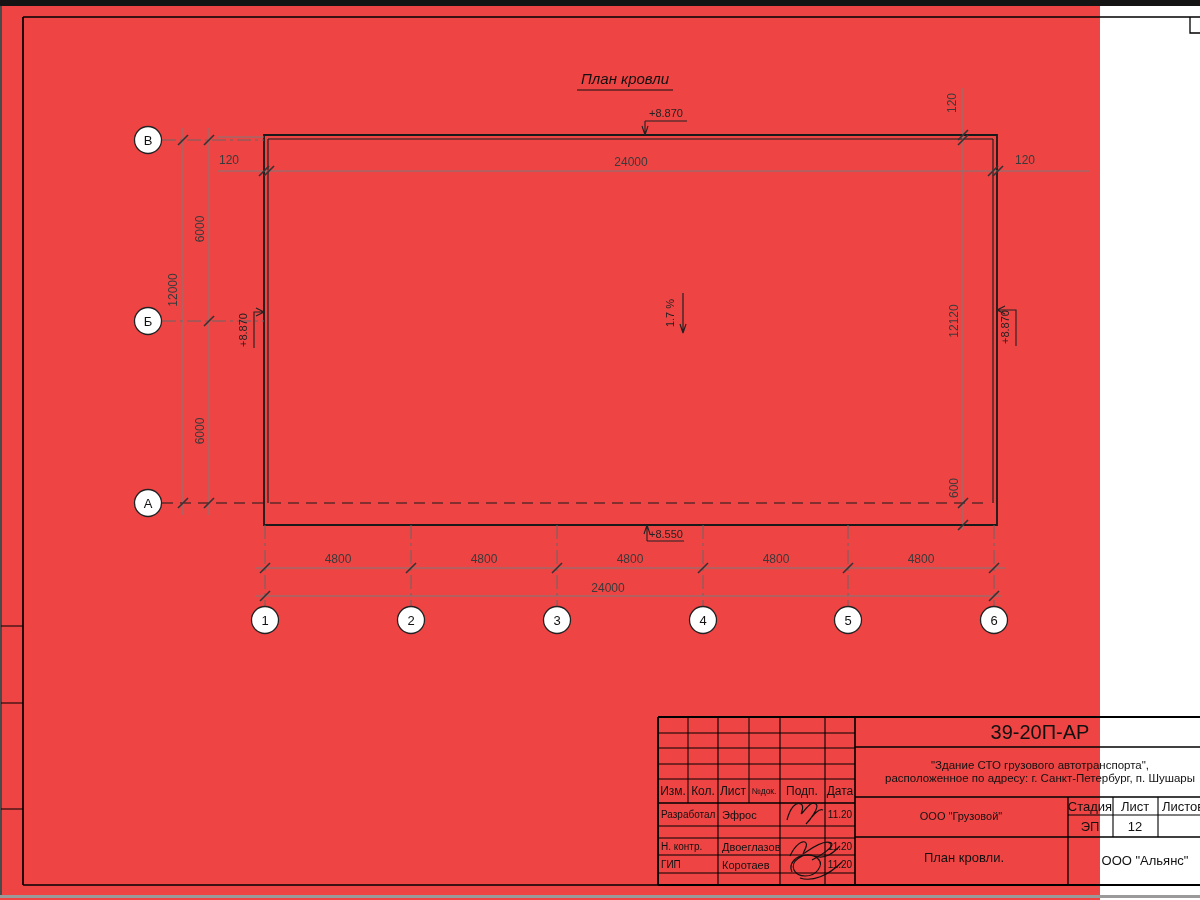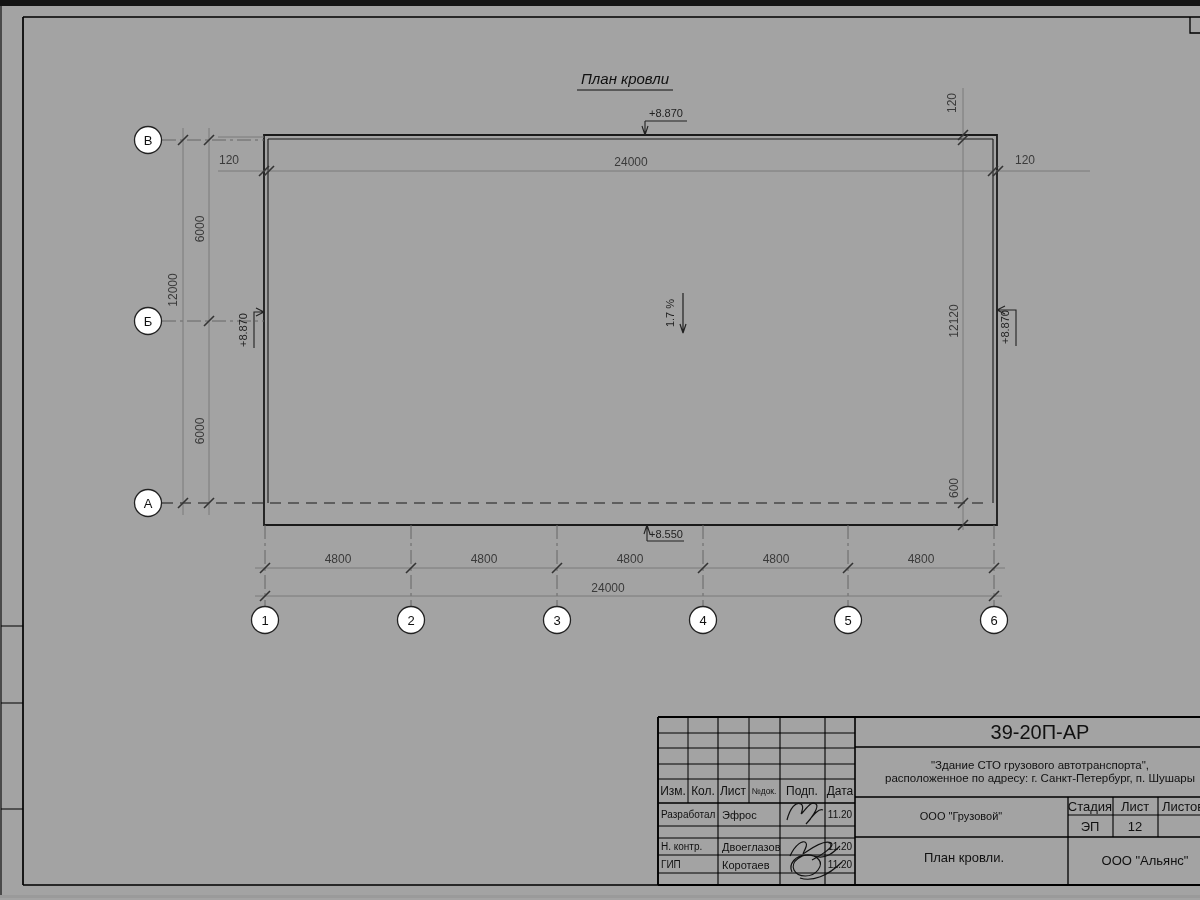--- a/index.html
+++ b/index.html
@@ -1,17 +1,17 @@
 <!DOCTYPE html>
 <html><head>
 <meta charset="utf-8">
 <style>
   html,body{margin:0;padding:0;background:#fff;width:1200px;height:900px;overflow:hidden;
     font-family:"Liberation Sans", sans-serif;}
-  #sheet{position:relative;width:1200px;height:900px;background:#a3a3a3;}
+  #sheet{position:relative;width:1100px;height:900px;background:#ef4444;}
   svg{position:absolute;left:0;top:0;}
   text{fill:#2e2e2e;}
   .dim{font-size:12px;fill:#3a3a3a;}
   .elev{font-size:11px;fill:#222;}
   .axis{font-size:13px;fill:#111;}
   .ttl{font-size:15px;font-style:italic;fill:#111;}
   .tb-hdr{font-size:12px;fill:#111;}
   .tb-hdr-sm{font-size:8.5px;fill:#111;}
   .tb-role{font-size:10px;fill:#111;}
   .tb-name{font-size:11px;fill:#111;}

